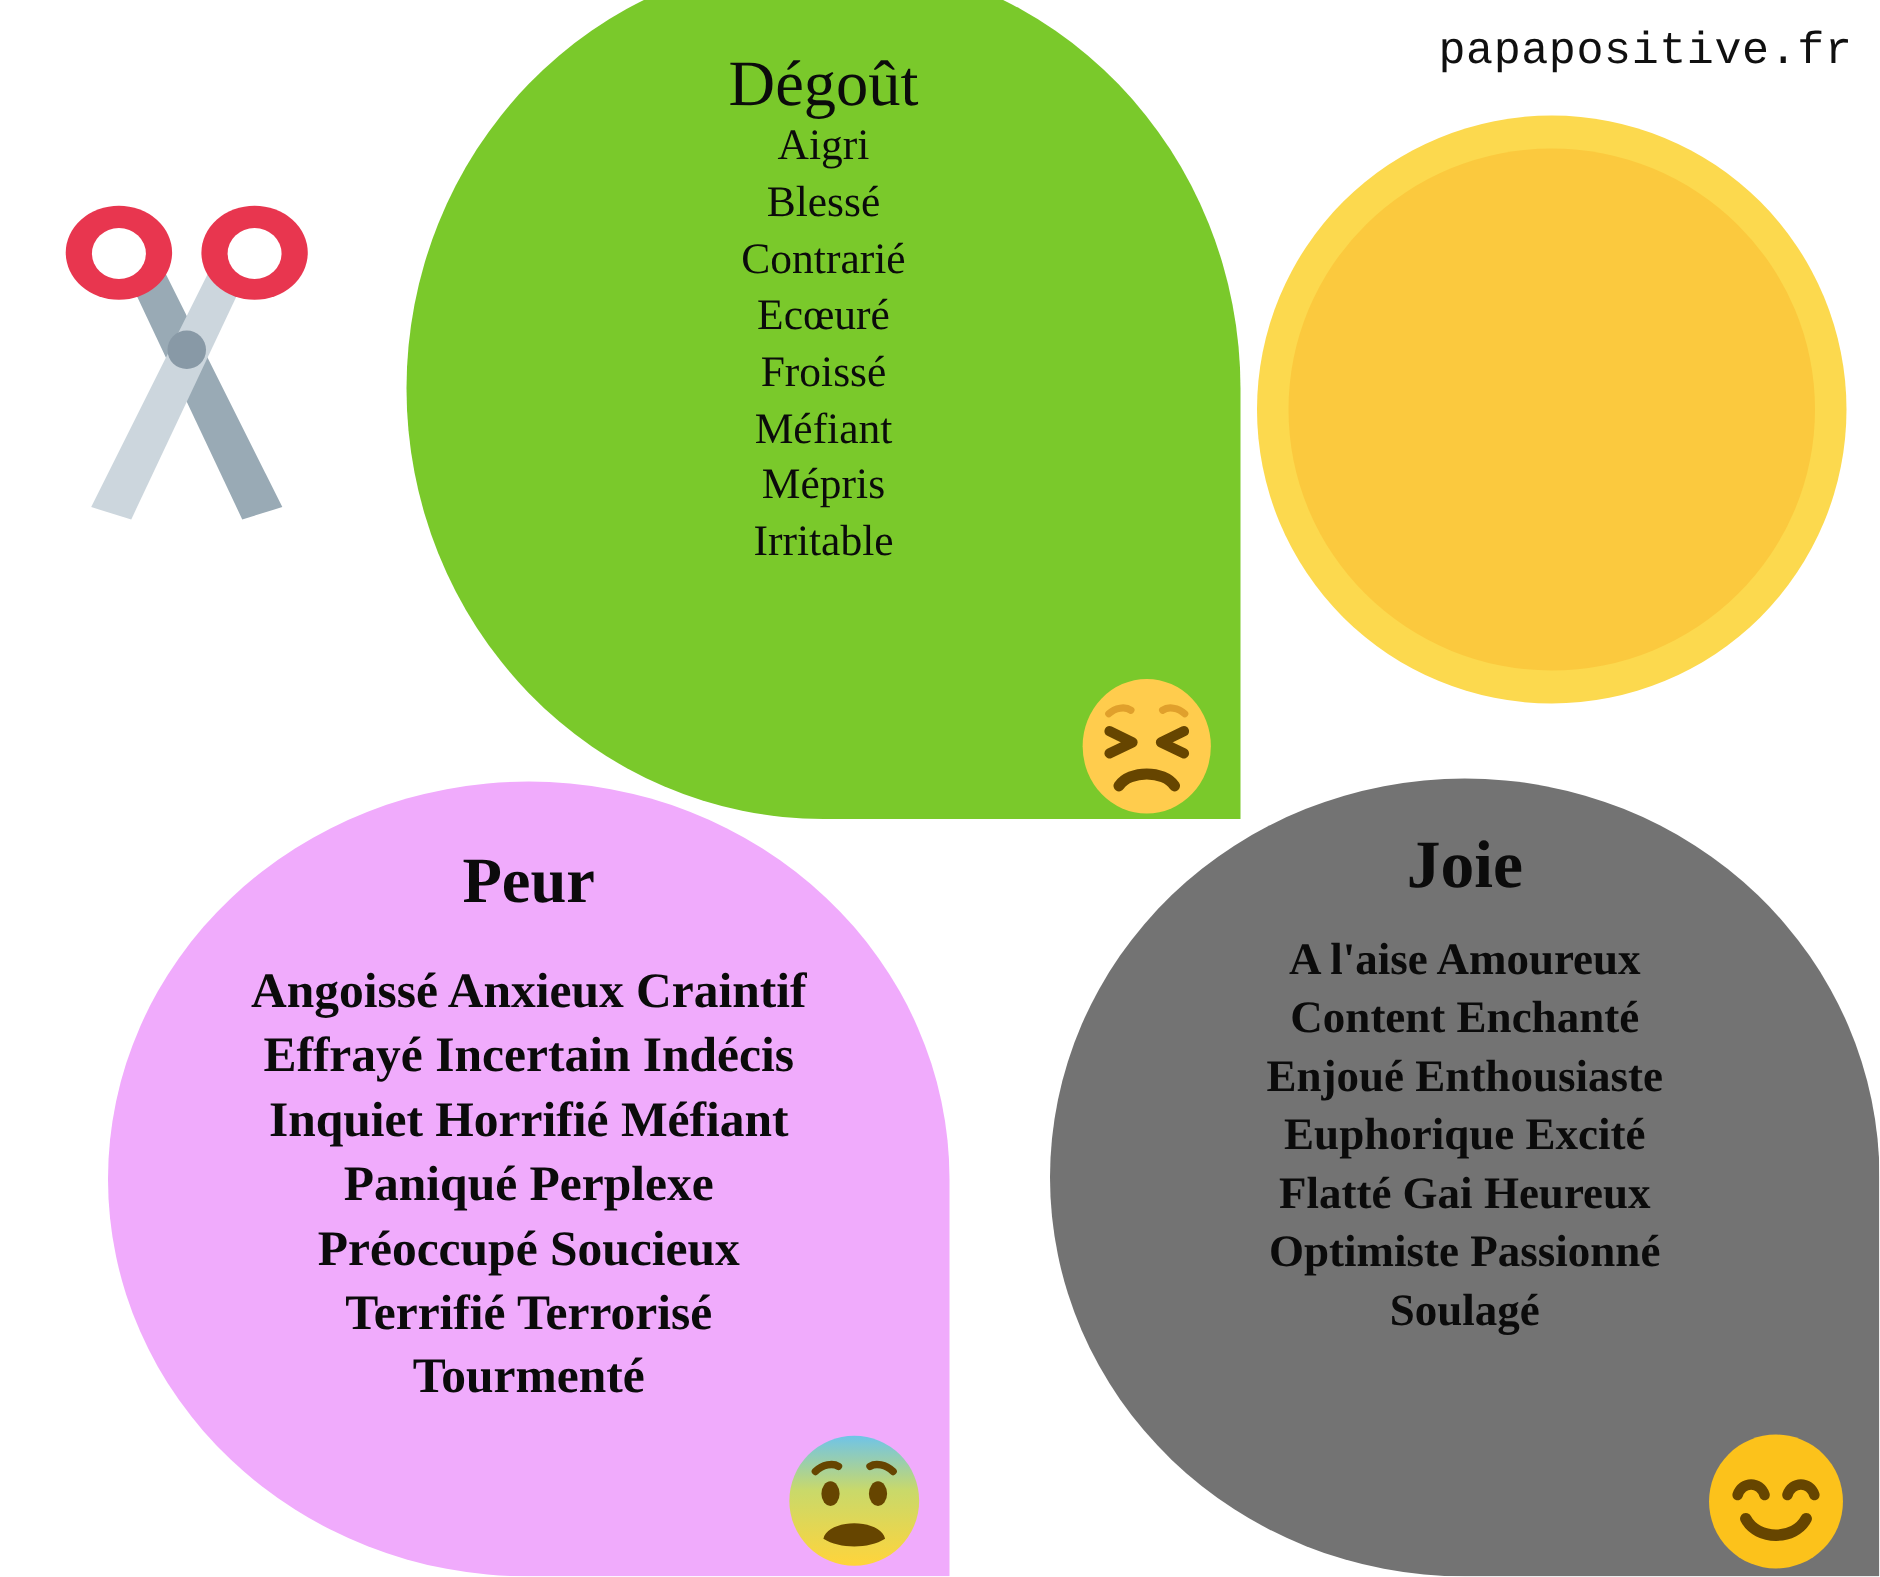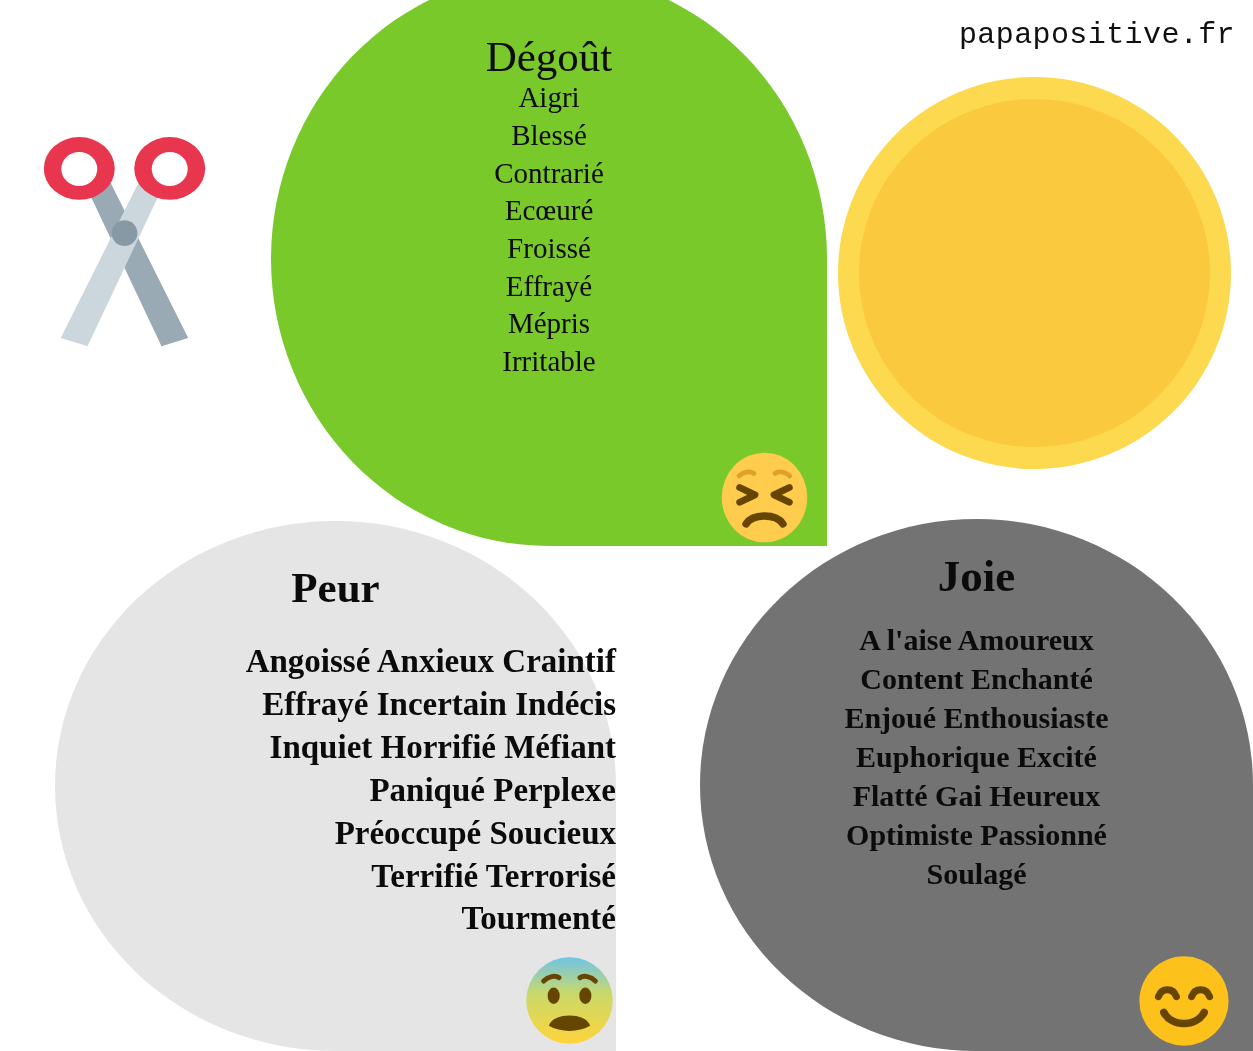--- a/index.html
+++ b/index.html
@@ -60,33 +60,32 @@
     background: #7ac92b;
     border-radius: 50% 50% 0 50%;
     padding-top: 62px;
   }
   #blob-degout .words {
     font-size: 29px;
   }
 
   
   #blob-peur {
-    left: 55px;
+    left: 72px;
     top: 521px;
     width: 561px;
     height: 530px;
-    background: #e5e5e5;
+    background: #f0abfc;
     border-radius: 50% 50% 0 50%;
     padding-top: 44px;
   }
   #blob-peur .words {
     font-size: 33px;
     margin-top: 30px;
     font-weight: bold;
-    text-align: right;
   }
   #blob-peur .title { font-weight: bold; }
 
   
   #blob-joie {
     left: 700px;
     top: 519px;
     width: 553px;
     height: 532px;
     background: #737373;
@@ -170,21 +169,21 @@
   </div>
 
   <div class="blob" id="blob-degout">
     <h2 class="title">Dégoût</h2>
     <div class="words">
       <span class="word-line">Aigri</span>
       <span class="word-line">Blessé</span>
       <span class="word-line">Contrarié</span>
       <span class="word-line">Ecœuré</span>
       <span class="word-line">Froissé</span>
-      <span class="word-line">Effrayé</span>
+      <span class="word-line">Méfiant</span>
       <span class="word-line">Mépris</span>
       <span class="word-line">Irritable</span>
     </div>
   </div>
 
   <div class="emoji" id="emoji-persevering">
     <svg viewBox="0 0 36 36" width="95" height="95" xmlns="http://www.w3.org/2000/svg" aria-hidden="true">
       <ellipse cx="18" cy="18" rx="16.2" ry="17" fill="#ffcc4d"></ellipse>
       <path d="M8.4 9.8 c1.6-1.6 4.2-1.9 5.6-0.9" stroke="#e0a02c" stroke-width="1.8" fill="none" stroke-linecap="round"></path>
       <path d="M27.6 9.8 c-1.6-1.6-4.2-1.9-5.6-0.9" stroke="#e0a02c" stroke-width="1.8" fill="none" stroke-linecap="round"></path>

